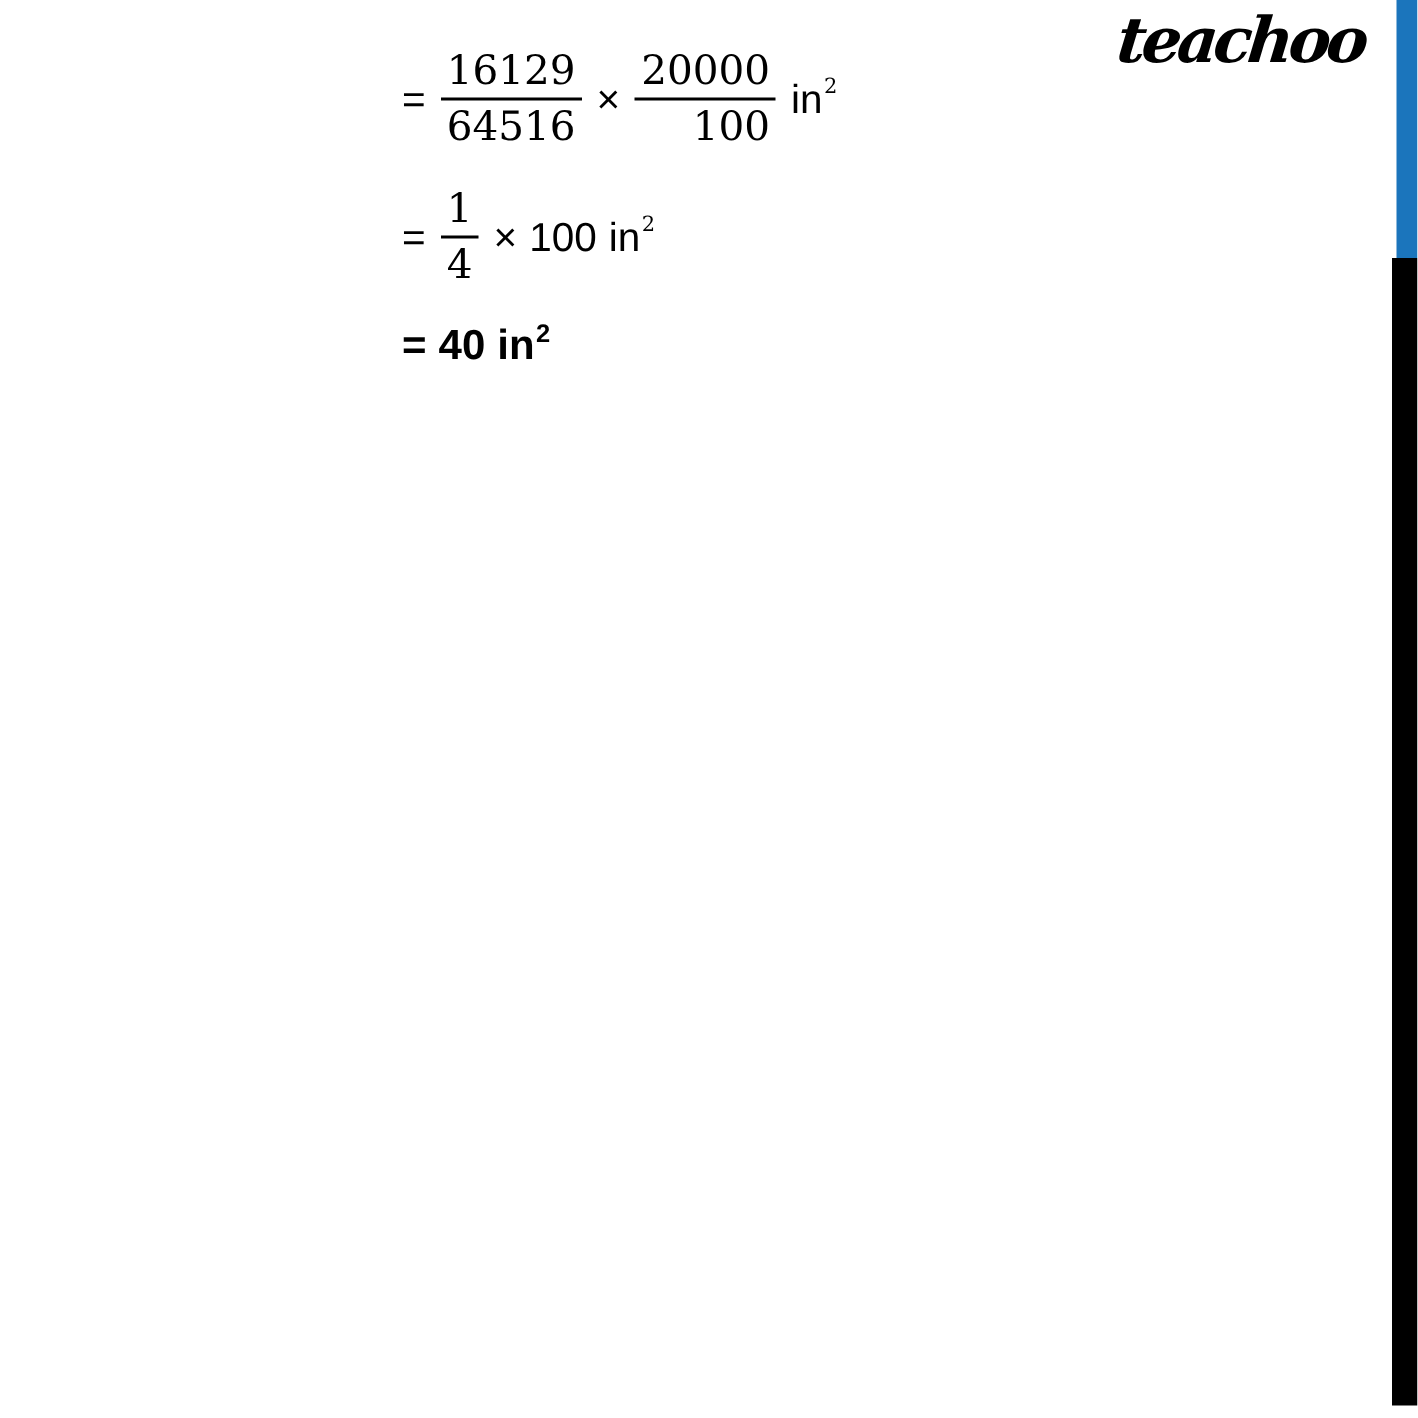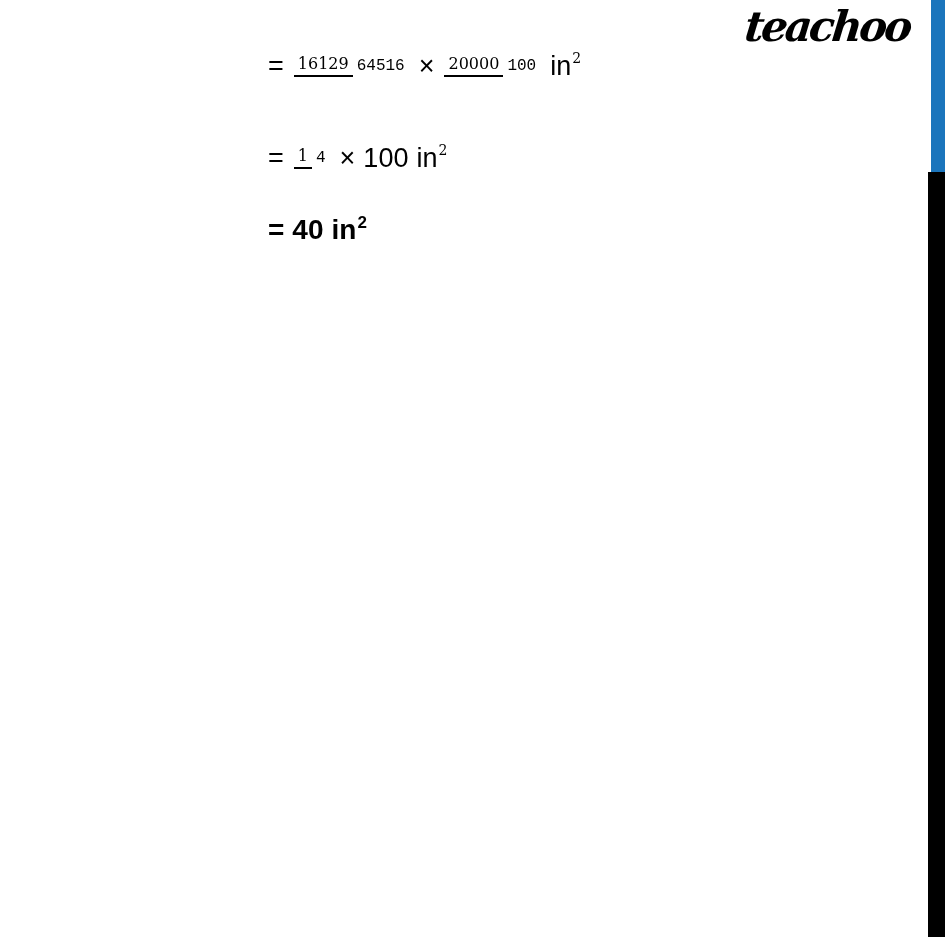--- a/index.html
+++ b/index.html
@@ -51,34 +51,33 @@
     font-size: 27px;
     line-height: 1;
     white-space: nowrap;
   }
   .row1 { top: 30px; height: 72px; }
   .row2 { top: 124px; height: 68px; }
   .row3 { top: 212px; height: 36px; font-weight: 700; font-size: 28px; }
 
   .frac {
     display: inline-flex;
-    flex-direction: row;
-    align-items: flex-start;
+    flex-direction: column;
+    align-items: flex-end;
     font-family: "DejaVu Serif", serif;
-    font-size: 16px;
+    font-size: 27px;
     line-height: 1.15;
     margin: 0 2px;
   }
   .frac .num {
     border-bottom: 2px solid #000;
     padding: 0 4px 2px 4px;
   }
   .frac .den {
     padding: 2px 4px 0 4px;
-    font-family: Liberation Mono, monospace;
   }
 
   .unit { display: inline-flex; align-items: flex-start; }
   sup {
     font-size: 15px;
     line-height: 1;
     position: relative;
     top: -2px;
     left: 1px;
   }

